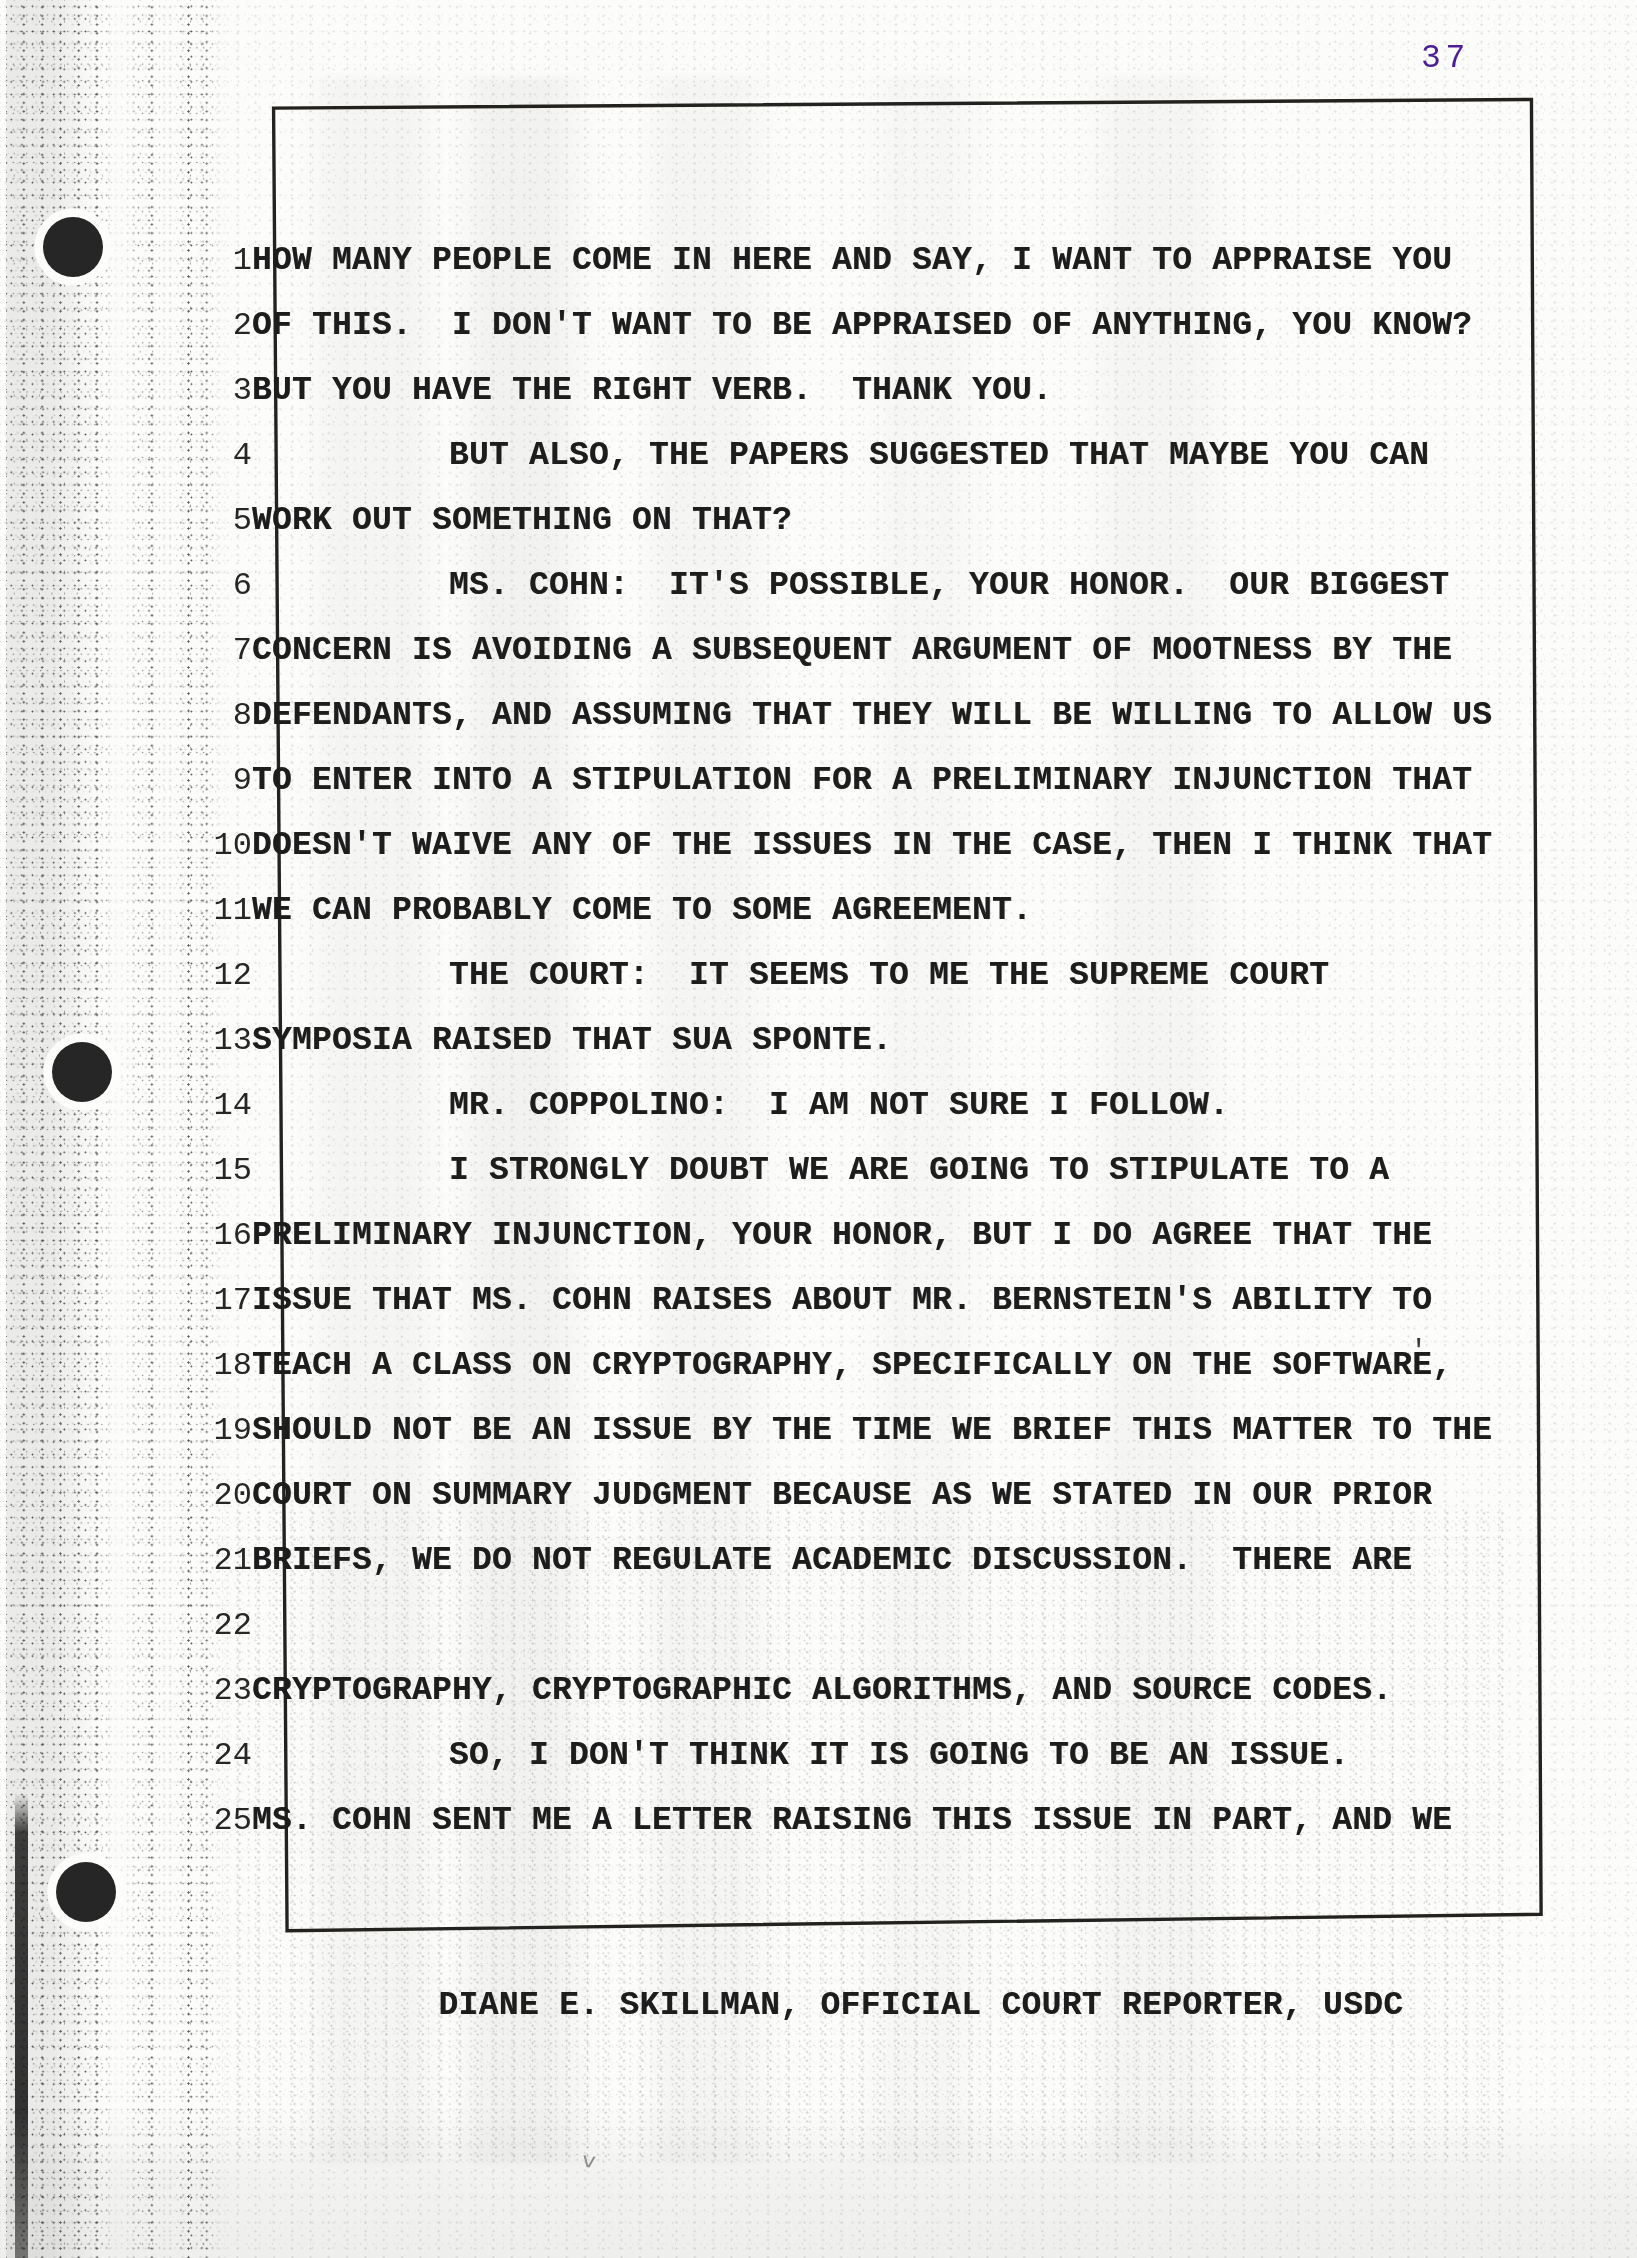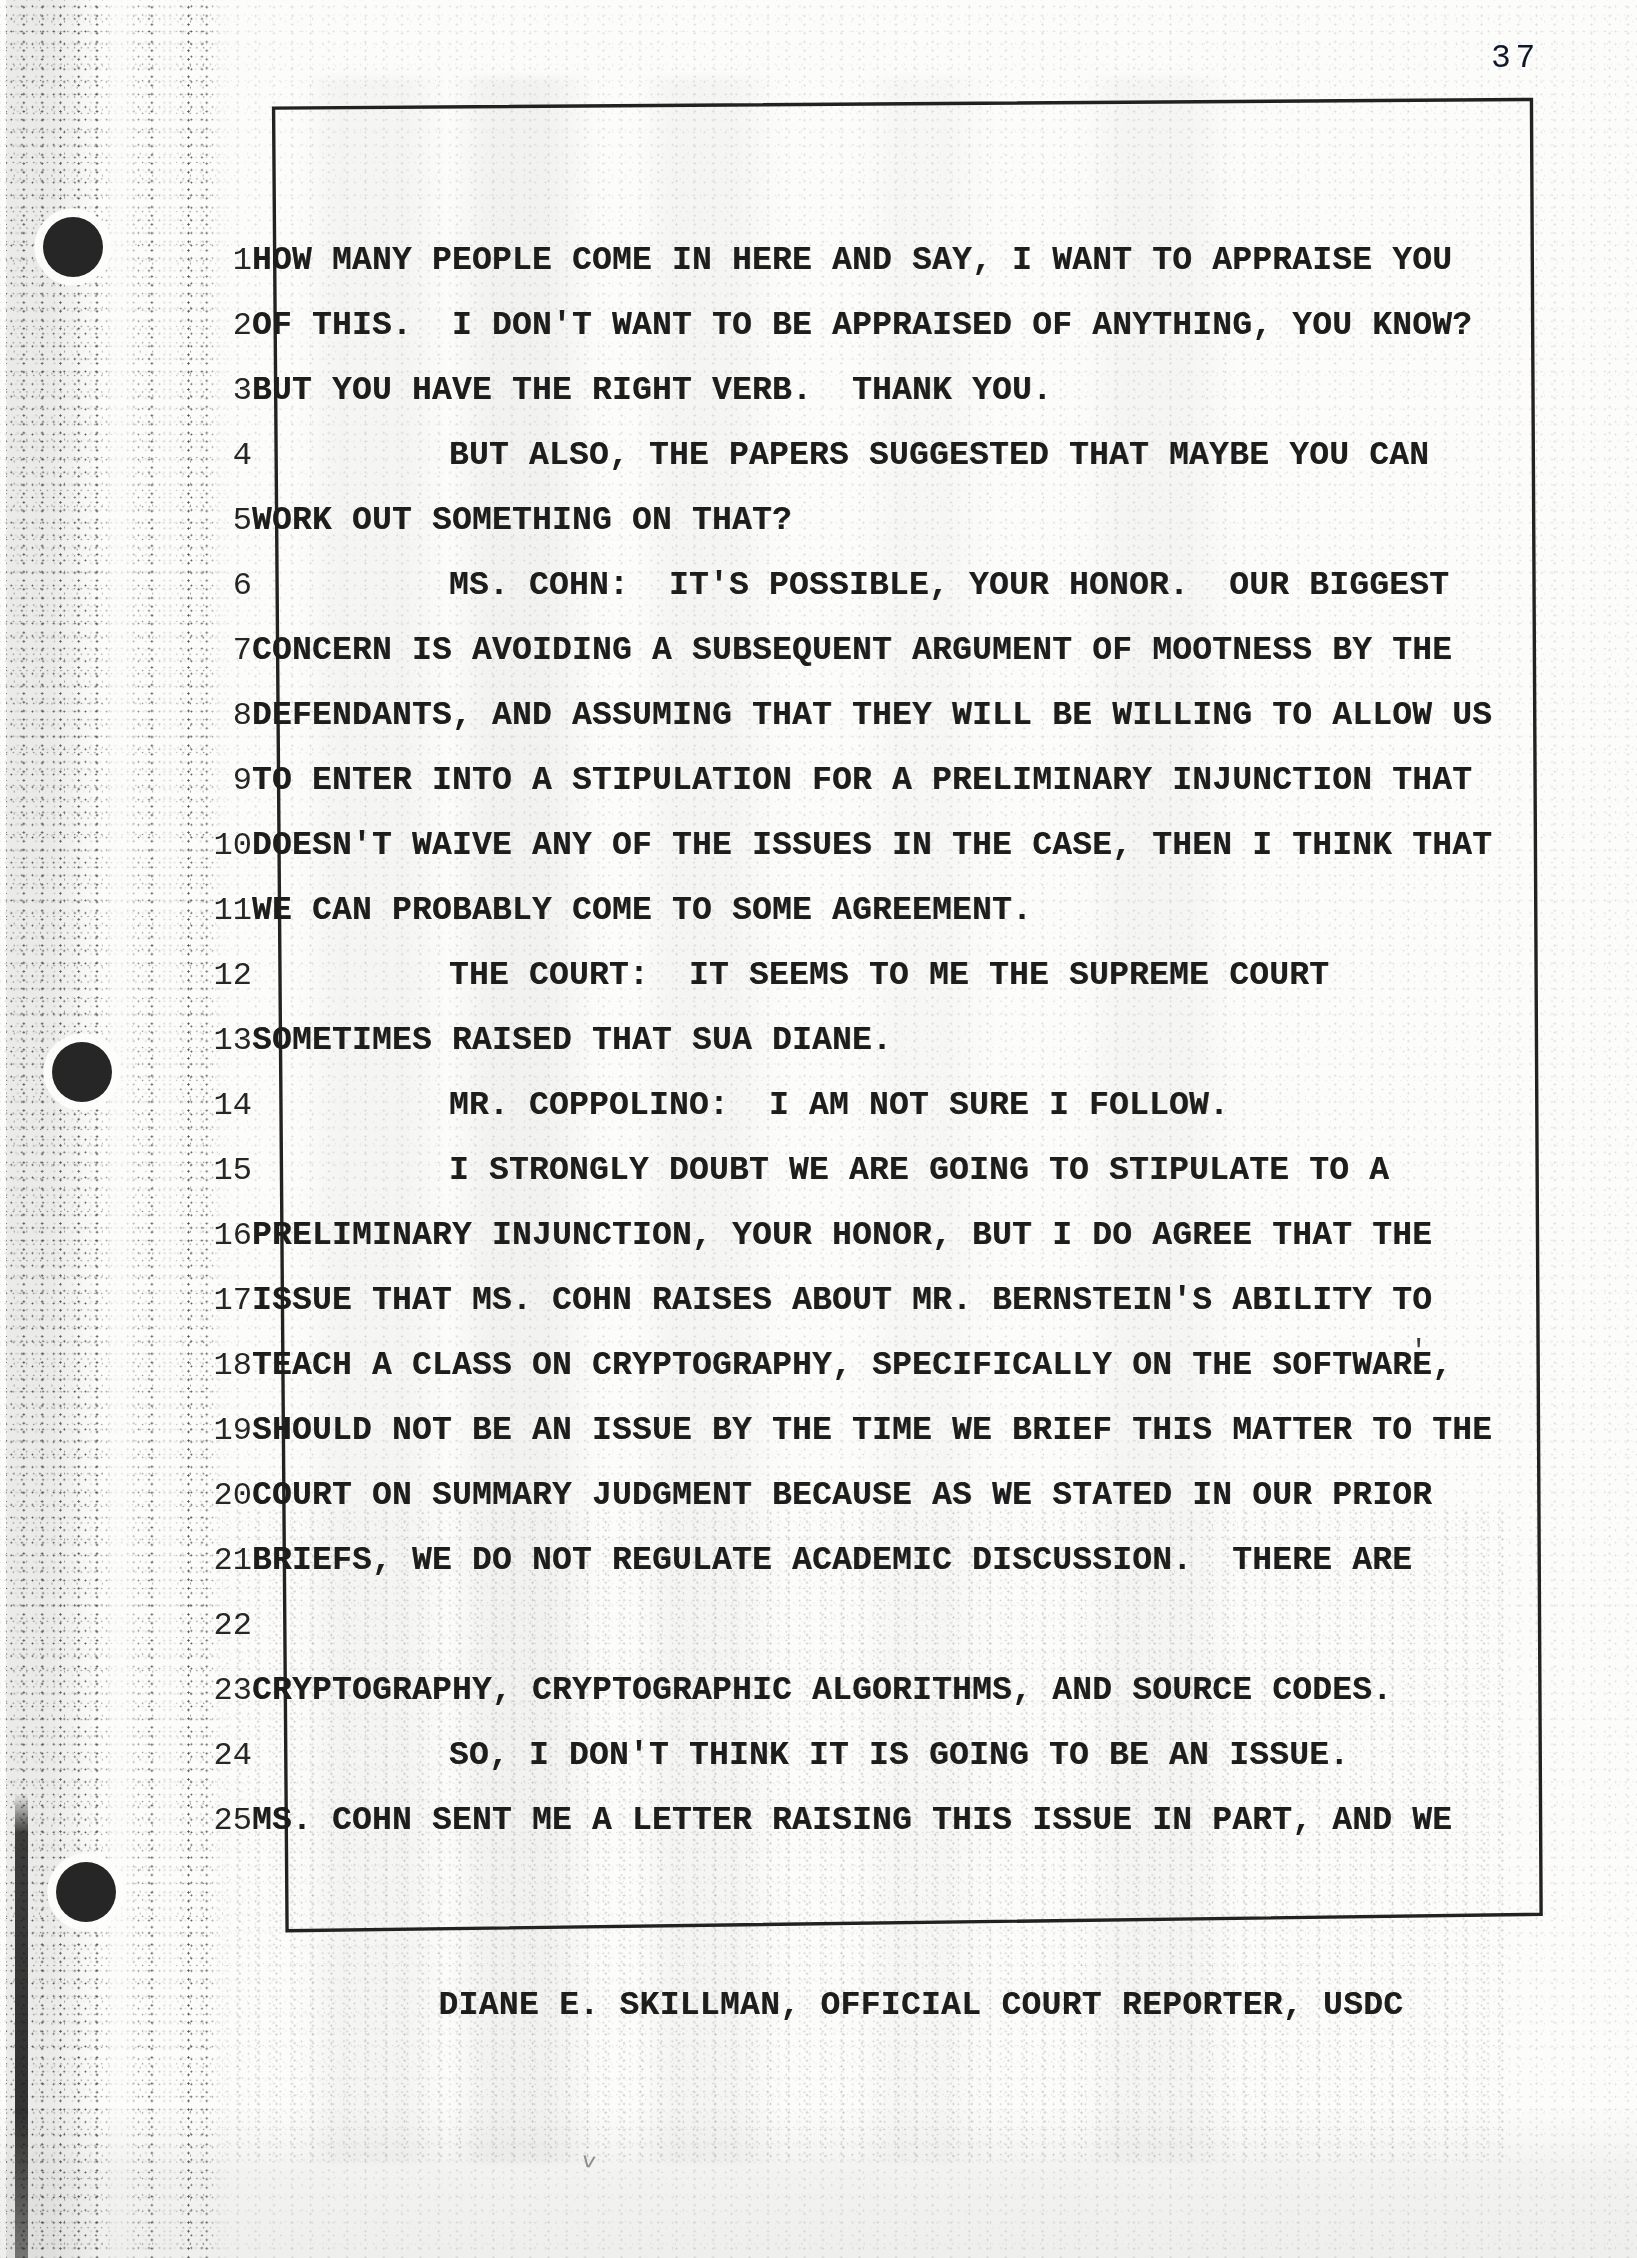--- a/index.html
+++ b/index.html
@@ -49,22 +49,22 @@
     background:linear-gradient(180deg, rgba(30,30,30,0) 0, rgba(30,30,30,0.85) 39px, rgba(30,30,30,0.90) 319px, rgba(30,30,30,0.55) 100%); }
   
   .hole { position:absolute; width:60px; height:60px; border-radius:50%; background:#262626;
           box-shadow:0 0 0 8.7px rgba(253,253,251,0.95); filter:blur(0.4px); }
   .hole-1 { left:43px; top:217px; }
   .hole-2 { left:52px; top:1042px; }
   .hole-3 { left:56px; top:1862px; }
   
   .box-border { position:absolute; left:0; top:0; }
   
-  .page-number { position:absolute; left:1491px; top:42px; font-size:33px; line-height:1;
-    font-weight:400; letter-spacing:4.8px; color:#0f172a; }
+  .page-number { position:absolute; left:1421px; top:42px; font-size:33px; line-height:1;
+    font-weight:400; letter-spacing:4.8px; color:#4c1d95; }
   .rows { position:absolute; left:210px; top:228px; width:1332px; }
   .line-row { display:flex; height:65px; align-items:center; }
   .line-num { width:42px; text-align:right; font-size:32px; line-height:65px;
     font-weight:400; color:#262626; }
   .line-text { font-size:33px; line-height:65px; font-weight:700;
     color:var(--ink, #1d1d1d); white-space:pre; letter-spacing:0.2px;
     text-shadow:0.3px 0.3px 0.4px rgba(30,30,30,0.55); }
   .line-row.indent .line-text { padding-left:197px; }
   .footer { position:absolute; left:898px; top:1986px; transform:translateX(-50%);
     font-size:33px; line-height:1.2; font-weight:700; color:var(--ink, #1c1c1c);
@@ -141,21 +141,21 @@
       <div class="line-row">
         <span class="line-num">11</span>
         <span class="line-text">WE CAN PROBABLY COME TO SOME AGREEMENT.</span>
       </div>
       <div class="line-row indent">
         <span class="line-num">12</span>
         <span class="line-text">THE COURT:  IT SEEMS TO ME THE SUPREME COURT</span>
       </div>
       <div class="line-row">
         <span class="line-num">13</span>
-        <span class="line-text">SOMETIMES RAISED THAT SUA DIANE.</span>
+        <span class="line-text">SYMPOSIA RAISED THAT SUA SPONTE.</span>
       </div>
       <div class="line-row indent">
         <span class="line-num">14</span>
         <span class="line-text">MR. COPPOLINO:  I AM NOT SURE I FOLLOW.</span>
       </div>
       <div class="line-row indent">
         <span class="line-num">15</span>
         <span class="line-text">I STRONGLY DOUBT WE ARE GOING TO STIPULATE TO A</span>
       </div>
       <div class="line-row">

